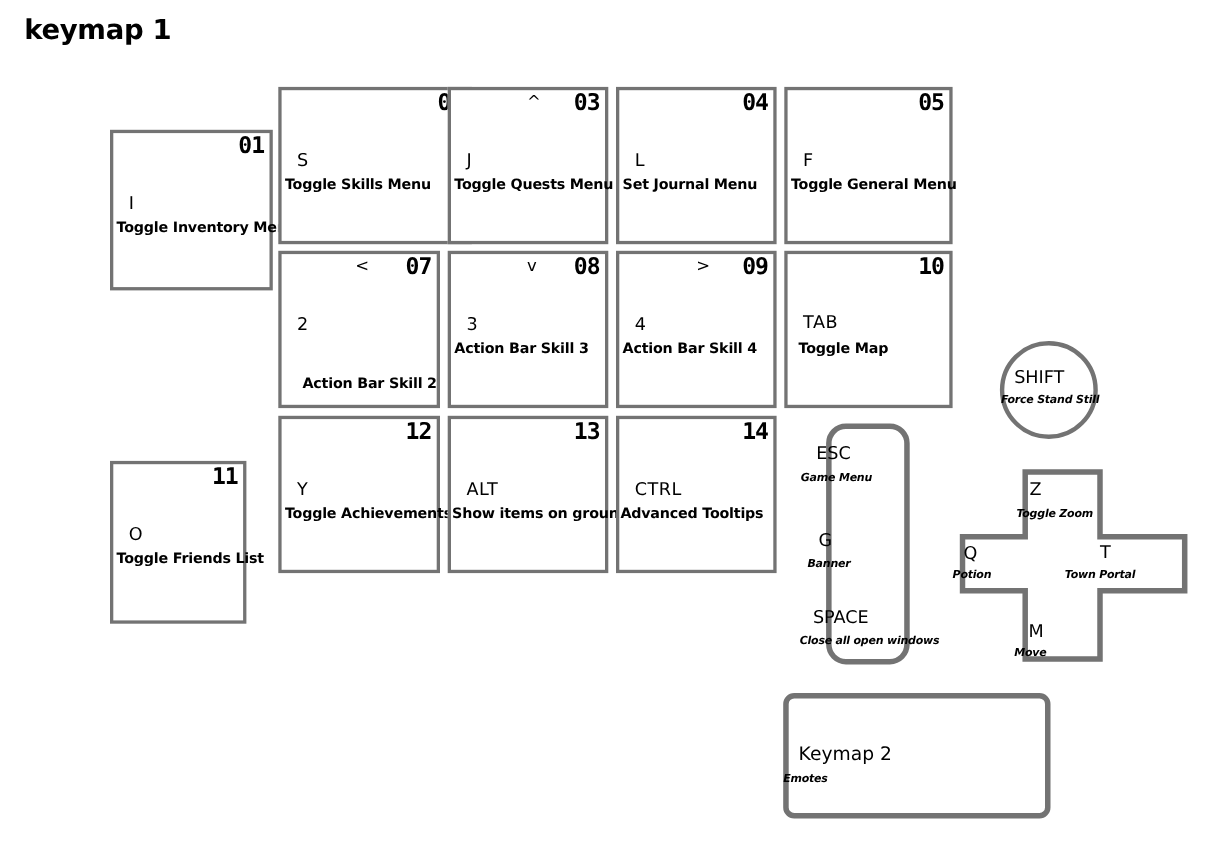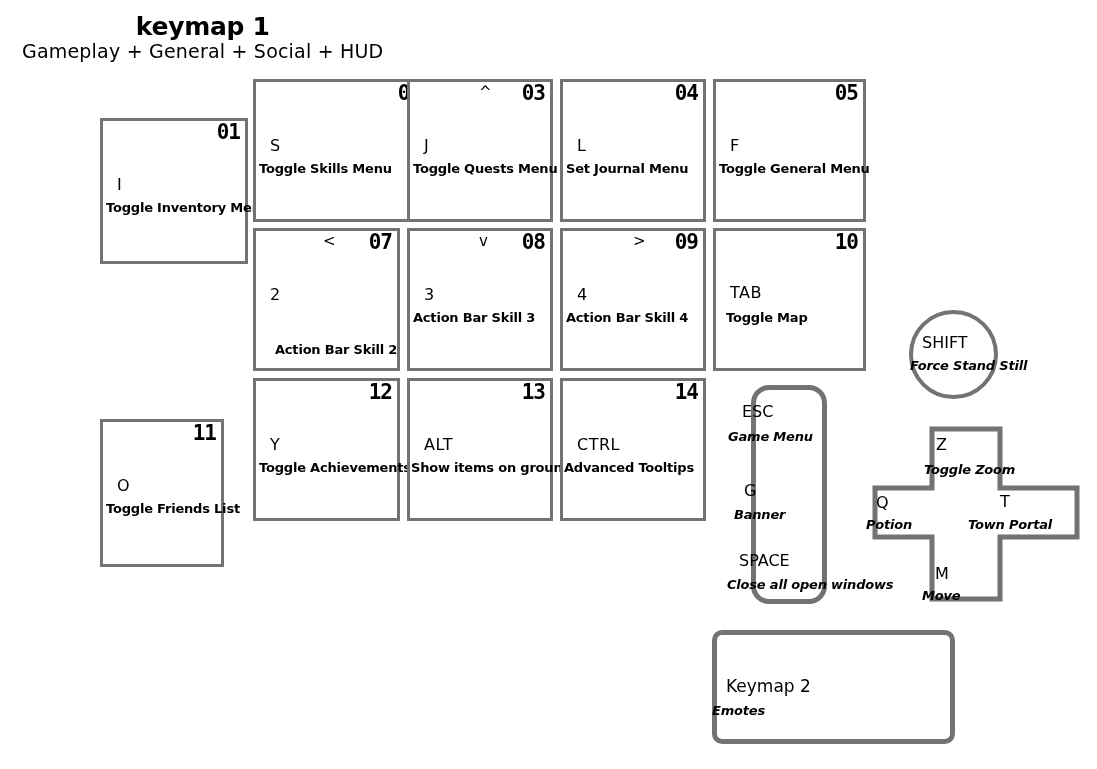--- a/index.html
+++ b/index.html
@@ -15,21 +15,20 @@
     overflow: hidden;
     font-family: "DejaVu Sans", "Liberation Sans", sans-serif;
     color: #000;
   }
 
   #canvas {
     position: absolute;
     left: 0; top: 0;
     width: 1097px;
     height: 769px;
-    text-align: center;
   }
 
   
   #header { position: absolute; left: 22px; top: 14px; }
   .title {
     font-size: 25px;
     font-weight: bold;
     letter-spacing: -0.3px;
     line-height: 1.05;
     white-space: nowrap;
@@ -137,37 +136,36 @@
   
   .freecap {
     position: absolute;
     font-size: 16px;
     line-height: 1;
     white-space: nowrap;
     color: #000;
   }
   .freeact {
     position: absolute;
-    font-size: 13px;
+    font-size: 10px;
     font-style: italic;
     font-weight: bold;
     line-height: 1;
     white-space: nowrap;
     color: #000;
     letter-spacing: -0.2px;
   }
 </style>
 </head>
 <body>
 
 <div id="canvas">
 
   <div id="header">
     <div class="title">keymap 1</div>
-    <div class="subtitle">Gameplay + General + Social + HUD</div>
   </div>
 
   <div class="keybox" style="left:100px; top:118px; width:148px; height:146px;">
     <div class="boxnum">01</div>
     <div class="keycap" style="left:14px; top:56px;">I</div>
     <div class="keyact" style="left:3px; top:80px;">Toggle Inventory Menu</div>
   </div>
 
 
   <div class="keybox" style="left:100px; top:419px; width:124px; height:148px;">

